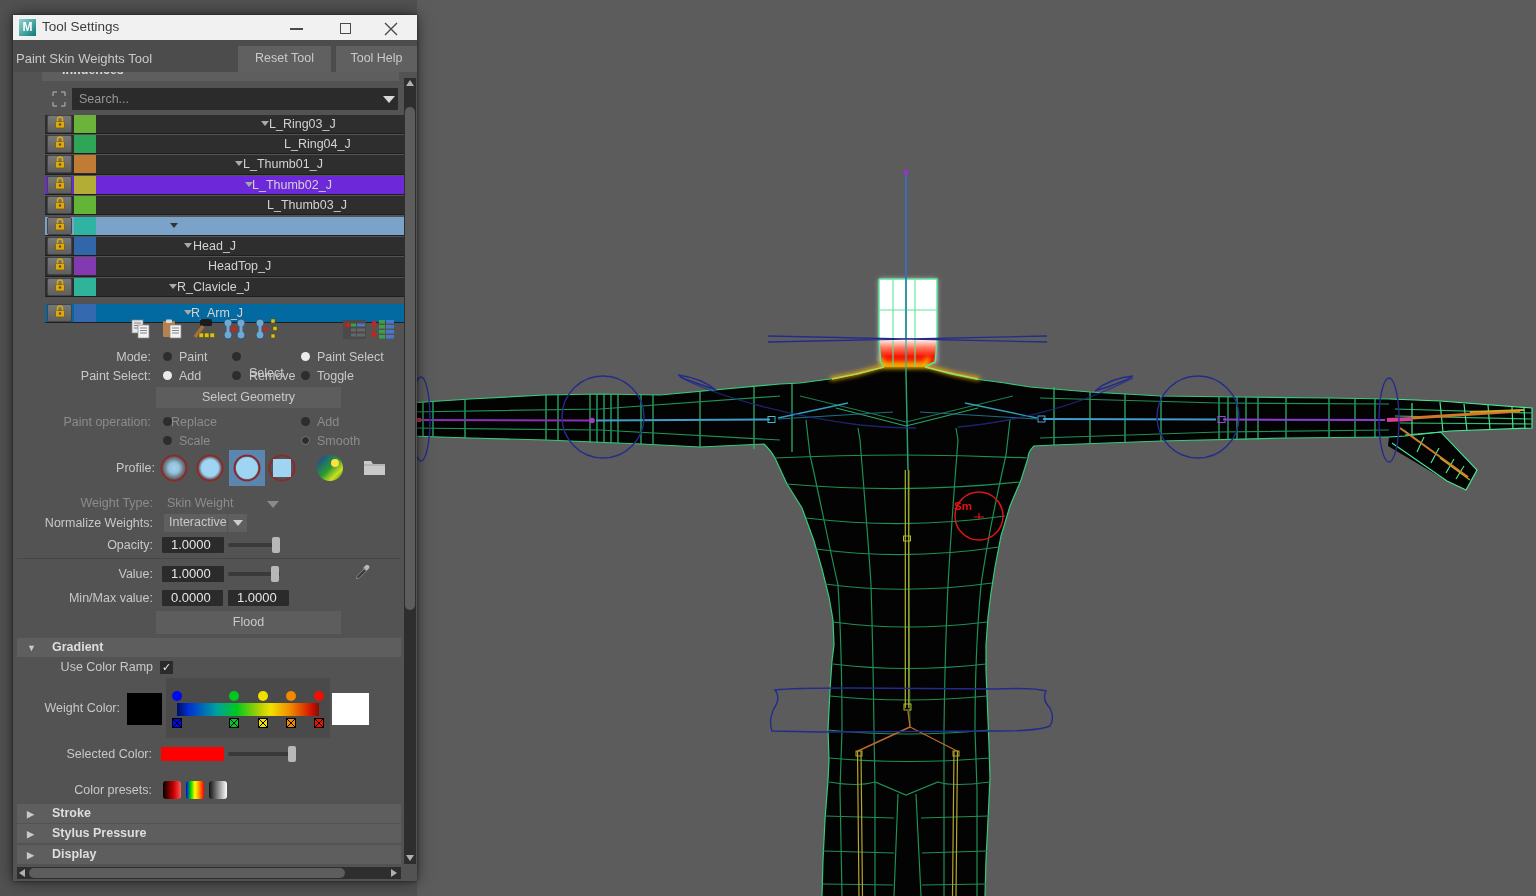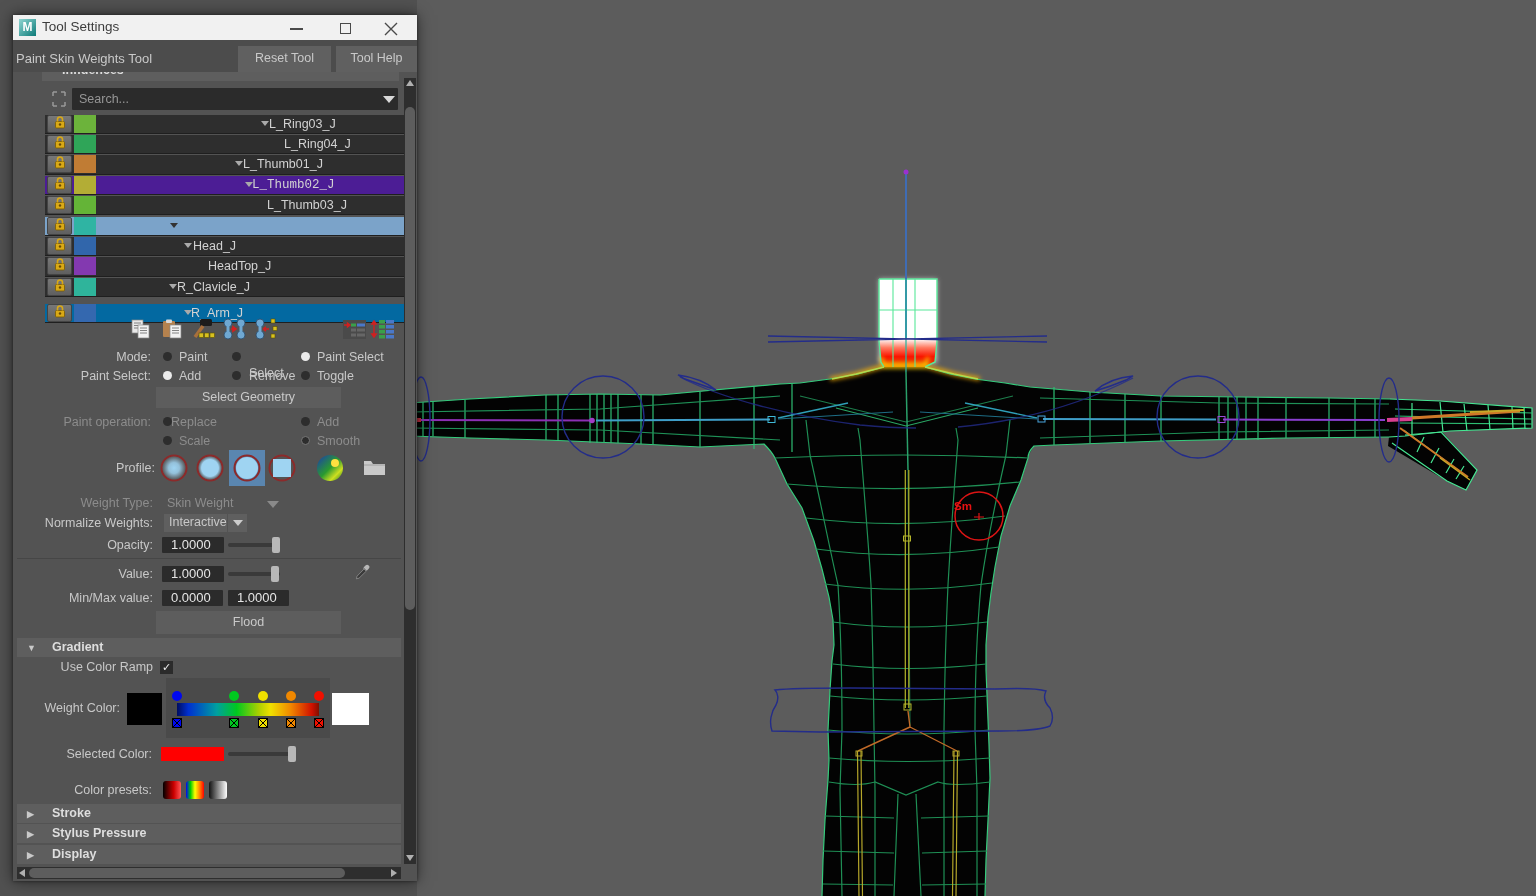--- a/index.html
+++ b/index.html
@@ -235,21 +235,21 @@
       <div class="row" style="top:140.3px;background:#2e2e2e;">
         <div class="lock"><svg width="12" height="13">
             <rect x="1.5" y="5.5" width="9" height="6.5" rx="1" fill="#d9a916" stroke="#7a5a00" stroke-width="0.8"></rect>
             <path d="M3.5,5.5 V3.5 a2.5,2.5 0 0 1 5,0 V5.5" fill="none" stroke="#d9a916" stroke-width="1.6"></path>
             <circle cx="6" cy="8.5" r="1.2" fill="#6a4a00"></circle>
           </svg></div>
         <div class="sw" style="background:#c07c34;"></div>
         <div class="jtri" style="left:190px;border-top-color:#aaa;"></div>
         <div class="jname" style="left:198px;color:#d2d2d2;">L_Thumb01_J</div>
       </div>
-      <div class="row" style="top:160.7px;background:#4c1d95;font-family:Liberation Mono, monospace;">
+      <div class="row" style="top:160.7px;background:#6d28d9;">
         <div class="lock"><svg width="12" height="13">
             <rect x="1.5" y="5.5" width="9" height="6.5" rx="1" fill="#d9a916" stroke="#7a5a00" stroke-width="0.8"></rect>
             <path d="M3.5,5.5 V3.5 a2.5,2.5 0 0 1 5,0 V5.5" fill="none" stroke="#d9a916" stroke-width="1.6"></path>
             <circle cx="6" cy="8.5" r="1.2" fill="#6a4a00"></circle>
           </svg></div>
         <div class="sw" style="background:#b3ad35;"></div>
         <div class="jtri" style="left:200px;border-top-color:#aaa;"></div>
         <div class="jname" style="left:207px;color:#d2d2d2;">L_Thumb02_J</div>
       </div>
       <div class="row" style="top:181.1px;background:#2e2e2e;">

